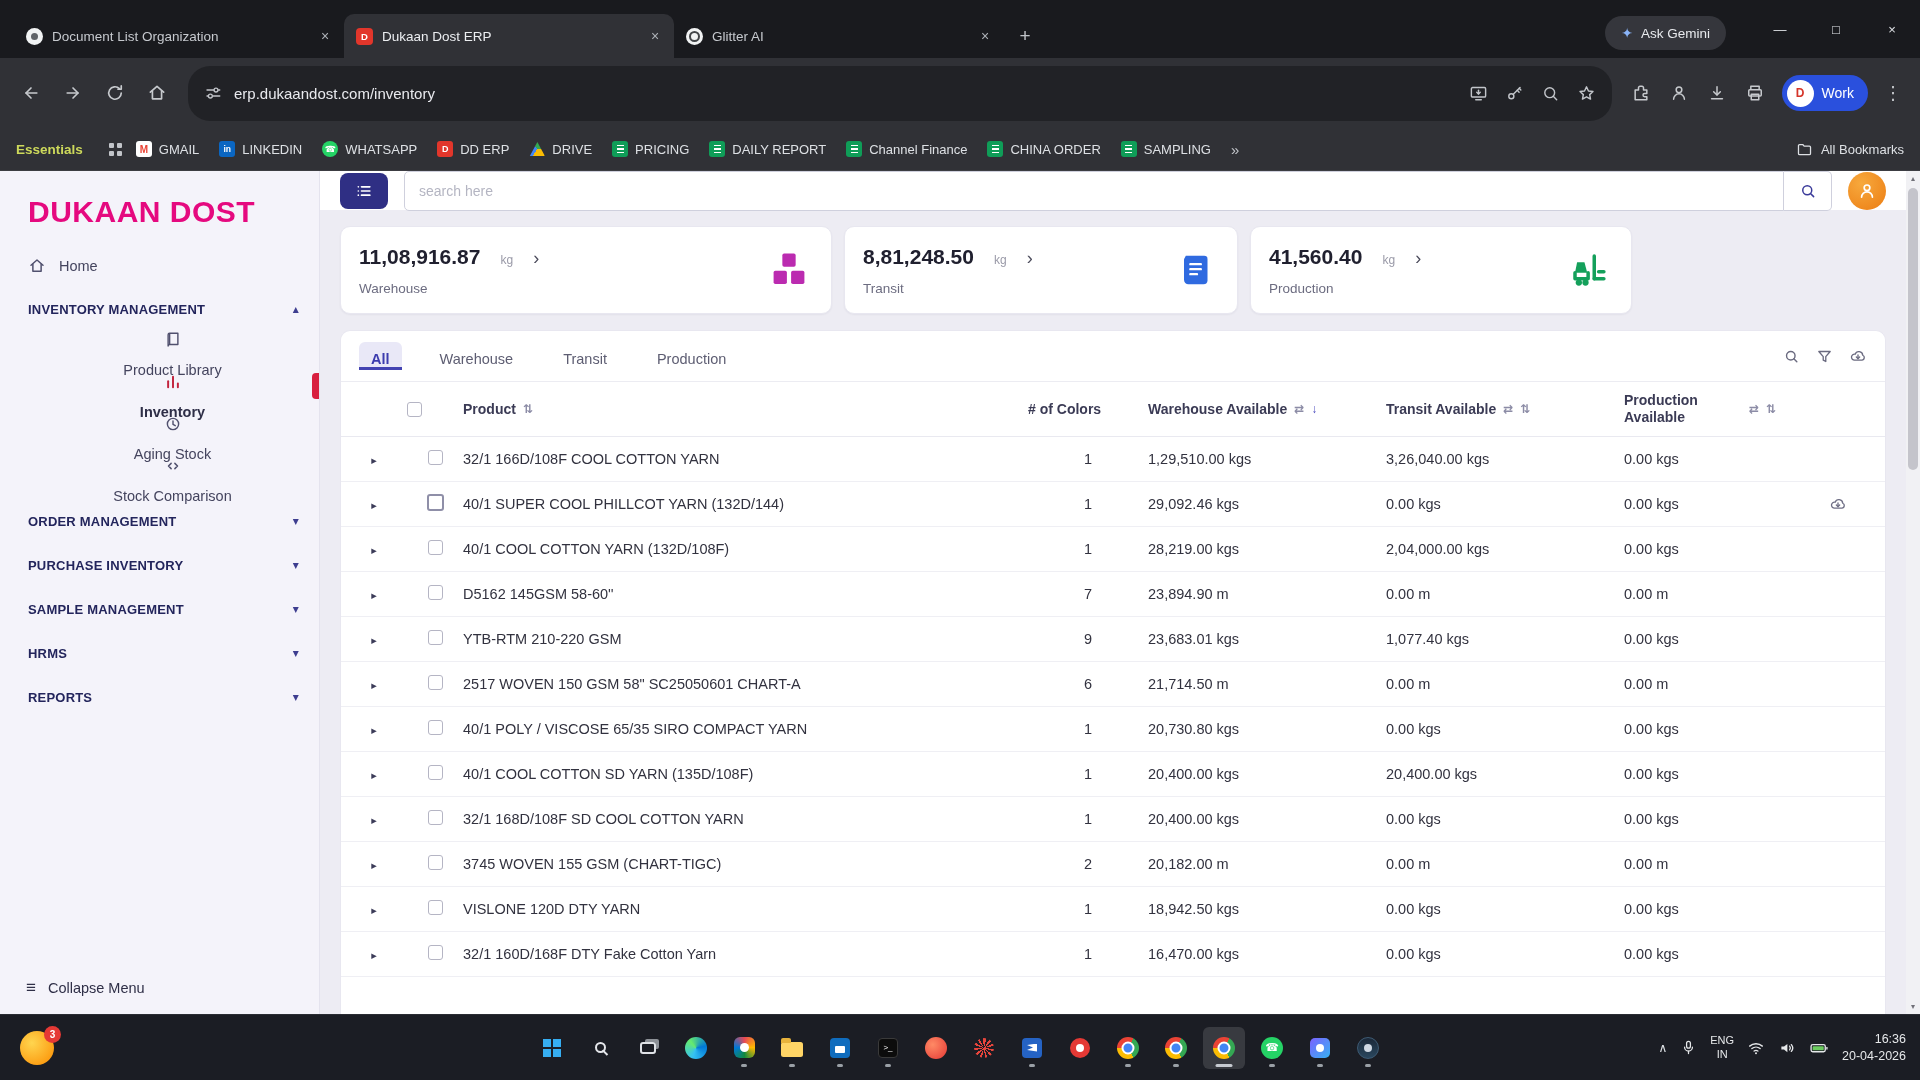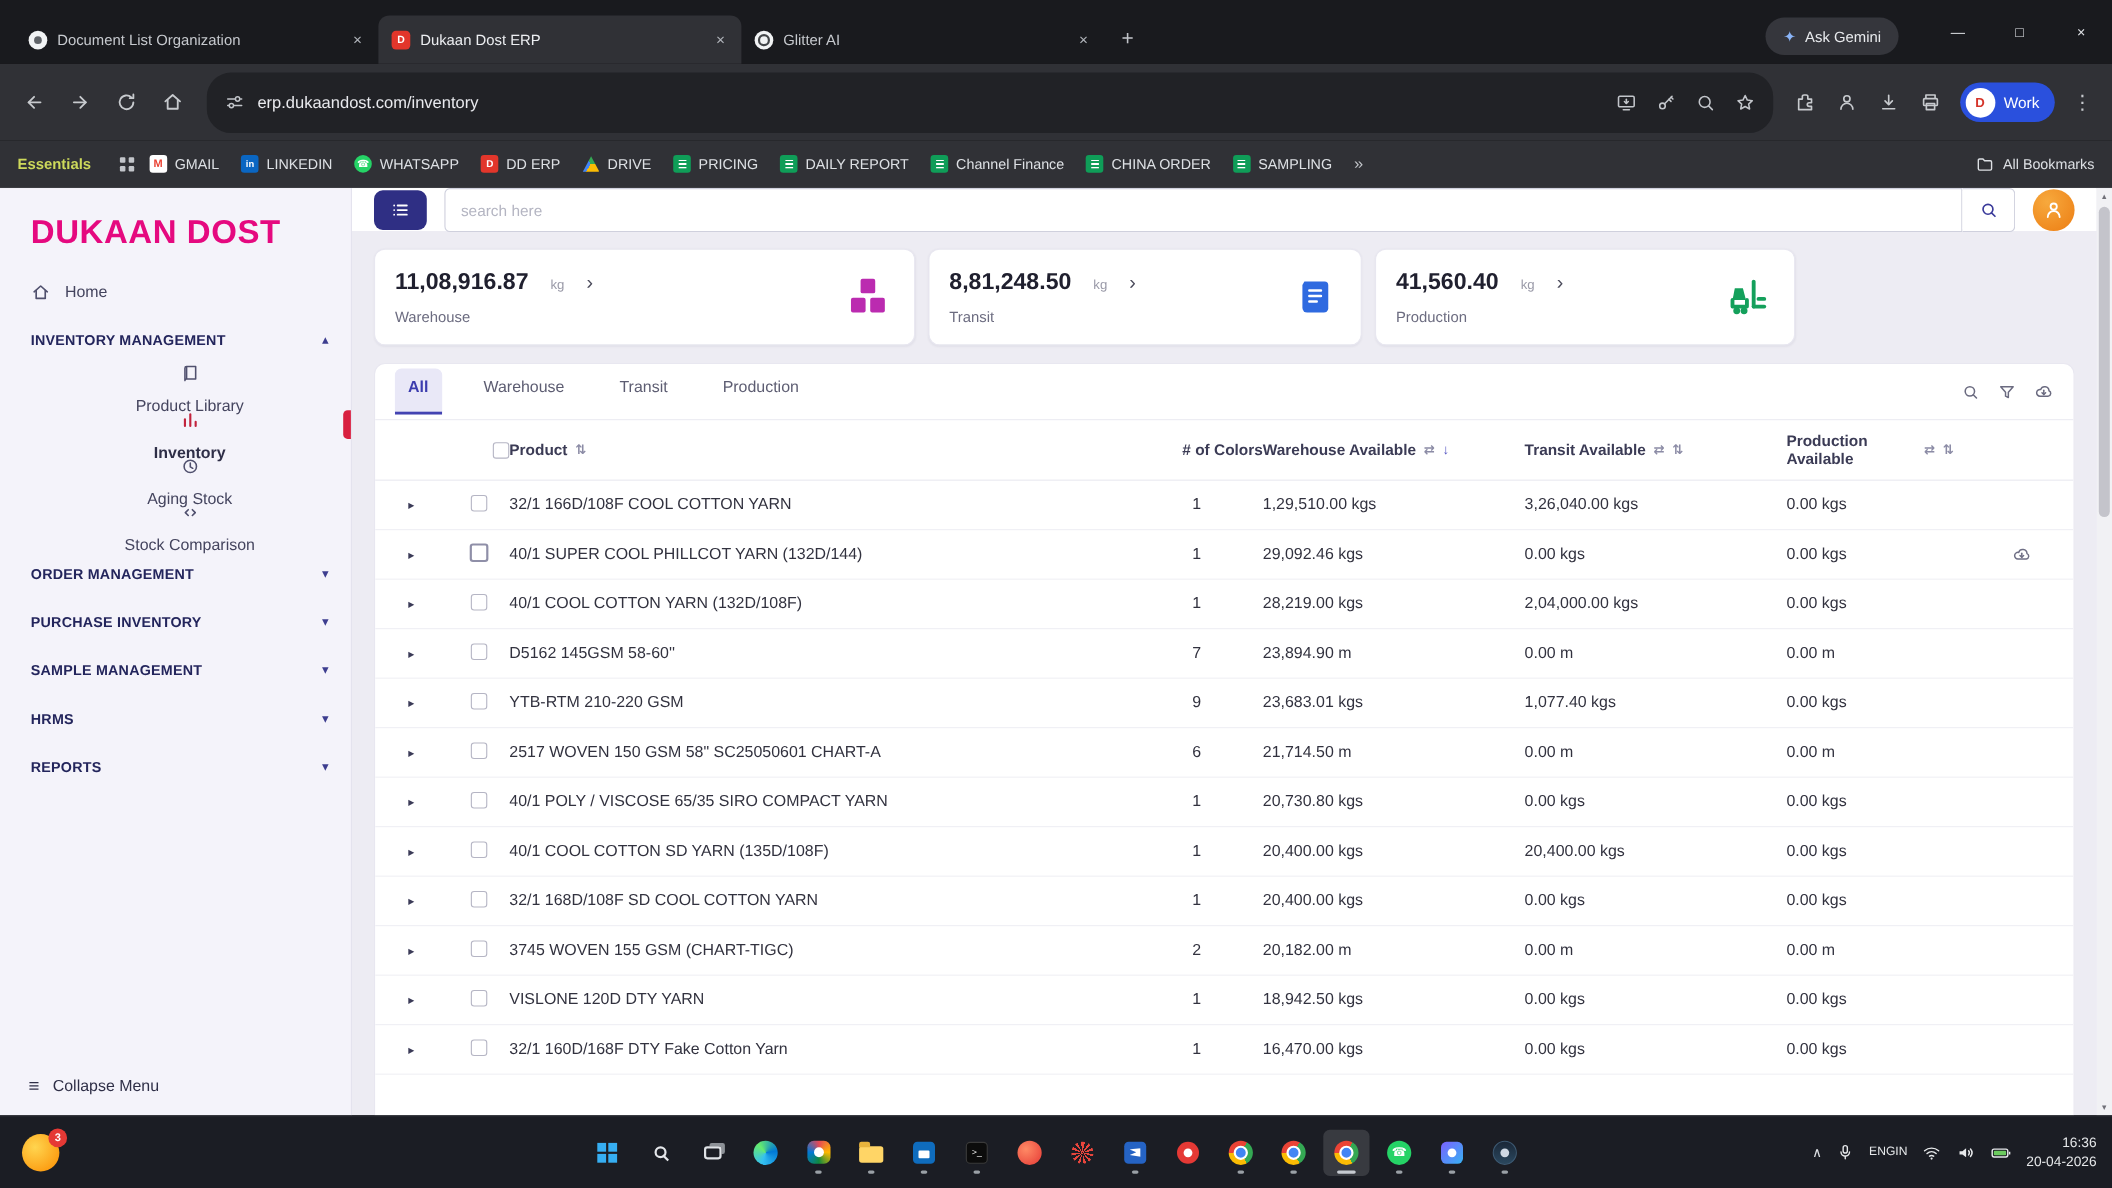--- a/index.html
+++ b/index.html
@@ -107,29 +107,29 @@
   .val { font-size:21px; font-weight:700; color:#20202f; }
   .unit { font-size:12px; color:#9a9aa8; }
   .chev { font-size:18px; color:#4c4c5c; }
   .clabel { margin-top:12px; font-size:13.5px; color:#6c6c80; }
   .cicon { width:48px; height:48px; display:flex; align-items:center; justify-content:center; }
 
   
   .panel { flex:1; margin:0 20px; background:#fff; border:1px solid #e8e7f0; border-bottom:none; border-radius:10px 10px 0 0;
            display:flex; flex-direction:column; overflow:hidden; }
   .ptabs { height:50px; display:flex; align-items:center; gap:26px; padding:0 18px; }
-  .ptab { font-size:14.5px; color:#5d5d72; padding:9px 12px 14px; border-bottom:3px solid transparent; }
+  .ptab { font-size:14.5px; color:#5d5d72; padding:9px 12px 0; border-bottom:3px solid transparent; }
   .ptab.active { background:#e9e8f7; color:#3c3cae; font-weight:600; border-bottom:3px solid #4343b2; border-radius:6px 6px 0 0; }
   .ptab-icons { display:flex; align-items:center; gap:16px; color:#6b6b80; }
   .cols { display:grid; grid-template-columns:66px 56px minmax(0,1fr) 120px 238px 238px 205px 56px; align-items:center; }
   .thead { min-height:56px; border-top:1px solid #ececf2; border-bottom:1px solid #e9e9f0; font-size:14px; font-weight:600; color:#3b3b55; }
   .th { display:flex; align-items:center; gap:7px; }
   .th-label.wrap { max-width:118px; line-height:1.25; }
   .sort { font-size:12px; color:#8c8ca6; } .sort.on { color:#5050c0; font-weight:700; }
-  .center { justify-content:flex-end; text-align:center; }
+  .center { justify-content:flex-start; text-align:center; }
   .cb { width:15px; height:15px; border:1.5px solid #b5b5c4; border-radius:3px; background:#fff; display:inline-block; }
   .tbody { flex:1; overflow:hidden; }
   .trow { height:45px; border-bottom:1px solid #efeff4; font-size:14.5px; color:#32323f; }
   .exp { font-size:11px; color:#3b3b58; width:100%; text-align:center; }
   .cell-cb { text-align:center; }
   .cell-product { white-space:nowrap; overflow:hidden; text-overflow:ellipsis; padding-right:10px; }
   .cell-colors { text-align:center; font-weight:500; }
   .dl-ic { visibility:hidden; color:#6f6f85; }
   .trow.download .dl-ic { visibility:visible; }
   .trow.download .cb { width:17px; height:17px; border:2px solid #8f8fa8; }
@@ -183,21 +183,21 @@
     left:50%; top:50%; width:9px; height:9px; transform:translate(-50%,-50%); background:#4285f4; border:2.5px solid #fff; border-radius:50%; }
   .tb-whatsapp .glyph { width:22px; height:22px; border-radius:50%; background:#25d366; color:#fff; font-size:11px;
     display:flex; align-items:center; justify-content:center; }
   .tb-whatsapp .glyph::after { content:"☎"; }
   .tb-snipping-tool .glyph { width:20px; height:20px; border-radius:5px; background:linear-gradient(135deg,#7b61ff,#36b2f3); }
   .tb-snipping-tool .glyph::after { content:""; position:absolute; inset:6px; background:#fff; border-radius:50%; }
   .tb-steam .glyph { width:22px; height:22px; border-radius:50%; background:linear-gradient(180deg,#1b2838,#2a475e); border:1px solid #3d5a73; }
   .tb-steam .glyph::after { content:""; position:absolute; left:6px; top:6px; width:8px; height:8px; background:#cfd8e3; border-radius:50%; }
   .tb-right { position:absolute; right:14px; display:flex; align-items:center; gap:13px; color:#e6e8ea; }
   .tray-chev { font-size:12px; color:#dfe2e6; }
-  .lang { display:flex; flex-direction:row; align-items:center; font-size:11px; line-height:1.2; }
+  .lang { display:flex; flex-direction:column; align-items:center; font-size:11px; line-height:1.2; }
   .clock { display:flex; flex-direction:column; align-items:flex-end; font-size:12.5px; line-height:1.35; }
 </style>
 </head>
 <body>
 
 <div class="screen">
 
   <div class="tabstrip">
     <div class="tab">
       <span class="fav fav-doc"></span>

